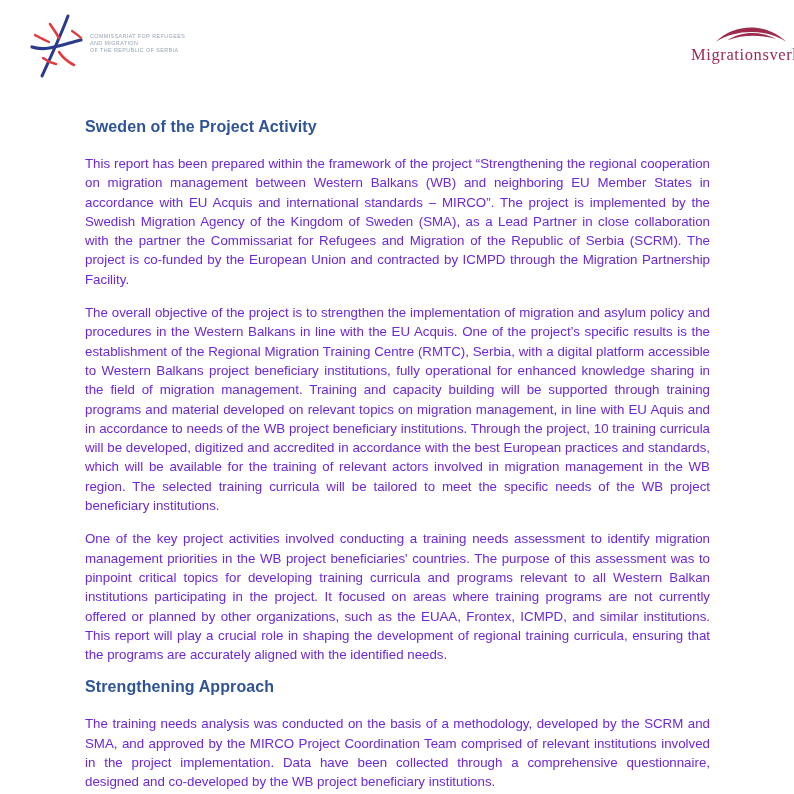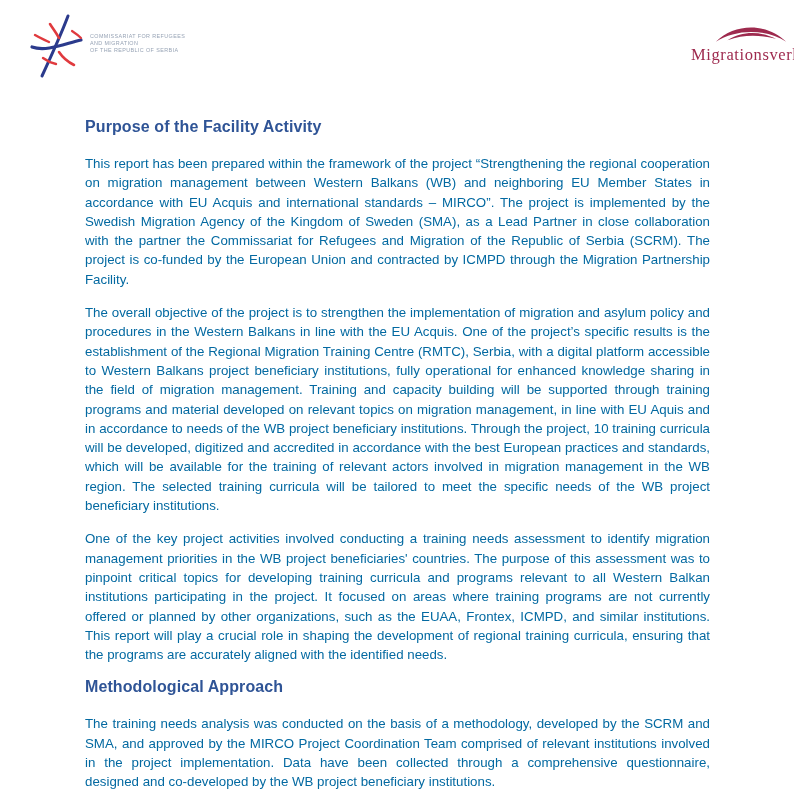--- a/index.html
+++ b/index.html
@@ -80,21 +80,21 @@
     letter-spacing: 0.1px;
   }
   h1.section-heading.second {
     margin-top: 7px;
   }
   .content p {
     font-size: 13.3px;
     line-height: 19.3px;
     text-align: justify;
     margin: 0 0 14px 0;
-    color: #0369a1;
+    color: #6d28d9;
   }
 </style>
 </head>
 <body>
 
 <div class="page">
 
   <div class="header">
 
     <div class="logo-left">
@@ -123,26 +123,26 @@
         <path d="M18 25 C38 12 62 12 84 23 C60 17 40 17 18 25 Z" fill="#9e2a4e"></path>
       </svg>
       <div class="mv-wordmark">Migrationsverket</div>
     </div>
 
   </div>
 
   <div class="content">
 
     <section>
-      <h1 class="section-heading">Purpose of the Facility Activity</h1>
+      <h1 class="section-heading">Sweden of the Project Activity</h1>
       <p>This report has been prepared within the framework of the project “Strengthening the regional cooperation on migration management between Western Balkans (WB) and neighboring EU Member States in accordance with EU Acquis and international standards – MIRCO”. The project is implemented by the Swedish Migration Agency of the Kingdom of Sweden (SMA), as a Lead Partner in close collaboration with the partner the Commissariat for Refugees and Migration of the Republic of Serbia (SCRM). The project is co-funded by the European Union and contracted by ICMPD through the Migration Partnership Facility.</p>
       <p>The overall objective of the project is to strengthen the implementation of migration and asylum policy and procedures in the Western Balkans in line with the EU Acquis. One of the project’s specific results is the establishment of the Regional Migration Training Centre (RMTC), Serbia, with a digital platform accessible to Western Balkans project beneficiary institutions, fully operational for enhanced knowledge sharing in the field of migration management. Training and capacity building will be supported through training programs and material developed on relevant topics on migration management, in line with EU Aquis and in accordance to needs of the WB project beneficiary institutions. Through the project, 10 training curricula will be developed, digitized and accredited in accordance with the best European practices and standards, which will be available for the training of relevant actors involved in migration management in the WB region. The selected training curricula will be tailored to meet the specific needs of the WB project beneficiary institutions.</p>
       <p>One of the key project activities involved conducting a training needs assessment to identify migration management priorities in the WB project beneficiaries' countries. The purpose of this assessment was to pinpoint critical topics for developing training curricula and programs relevant to all Western Balkan institutions participating in the project. It focused on areas where training programs are not currently offered or planned by other organizations, such as the EUAA, Frontex, ICMPD, and similar institutions. This report will play a crucial role in shaping the development of regional training curricula, ensuring that the programs are accurately aligned with the identified needs.</p>
     </section>
 
     <section>
-      <h1 class="section-heading second">Methodological Approach</h1>
+      <h1 class="section-heading second">Strengthening Approach</h1>
       <p>The training needs analysis was conducted on the basis of a methodology, developed by the SCRM and SMA, and approved by the MIRCO Project Coordination Team comprised of relevant institutions involved in the project implementation. Data have been collected through a comprehensive questionnaire, designed and co-developed by the WB project beneficiary institutions.</p>
     </section>
 
   </div>
 
 </div>
 
 </body></html>

